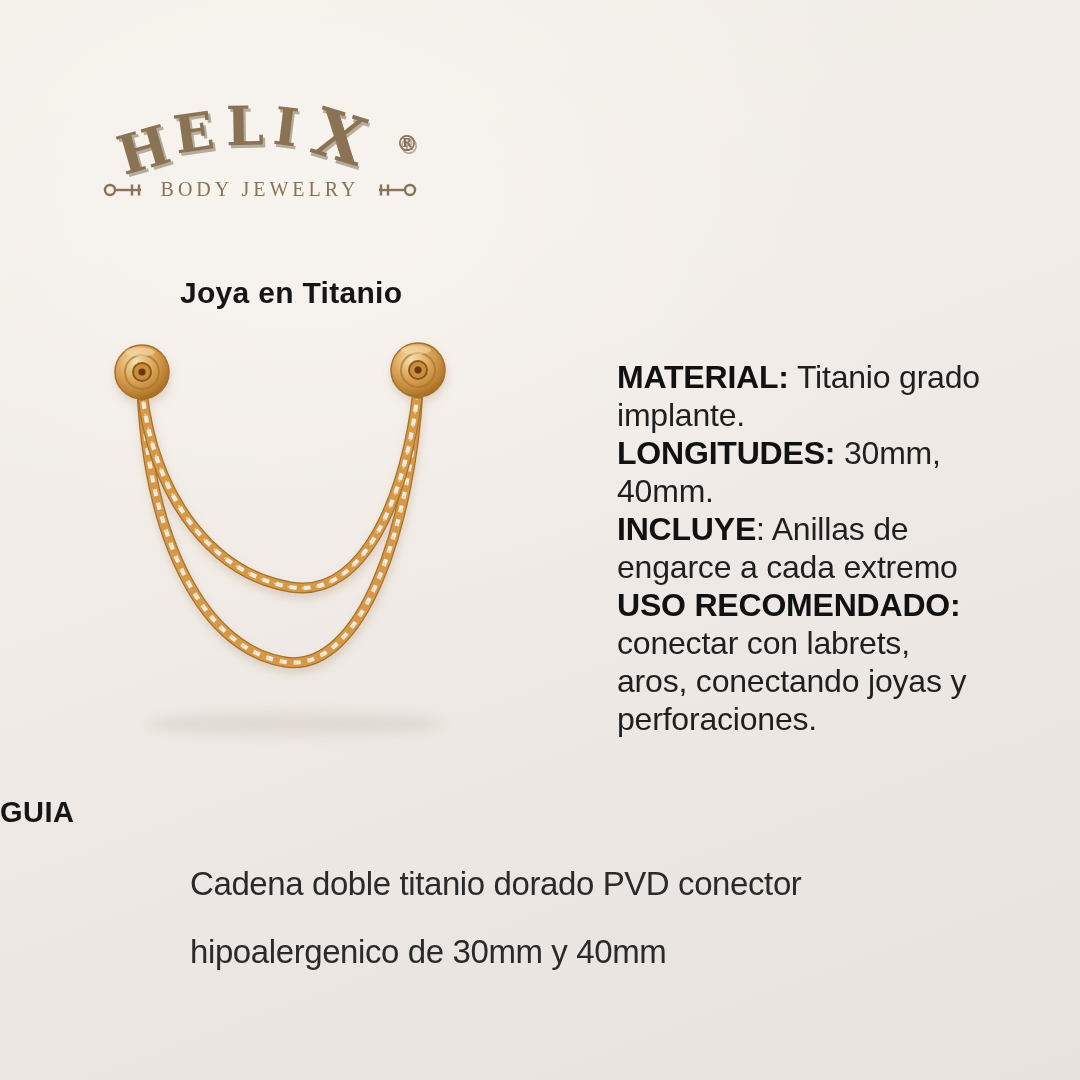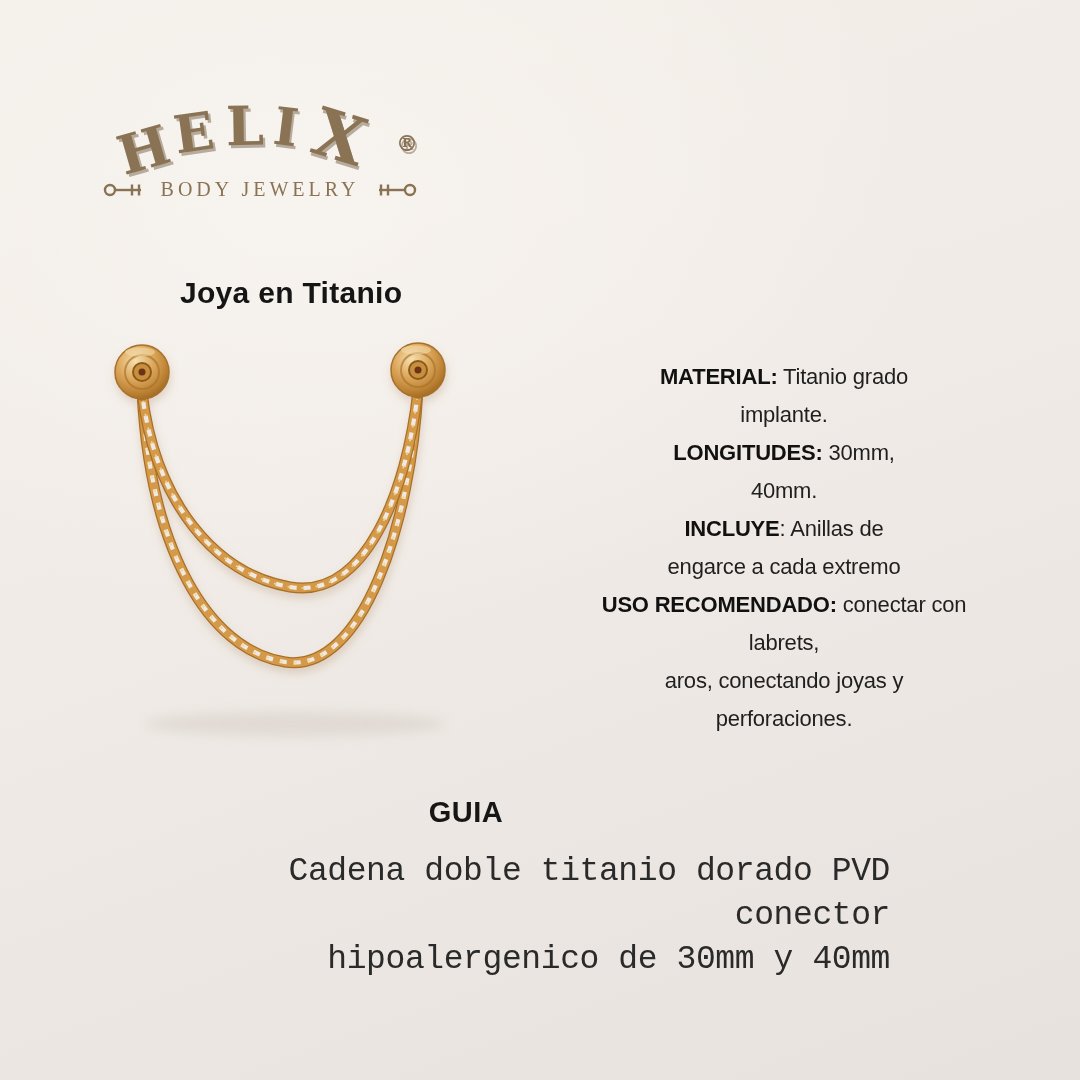--- a/index.html
+++ b/index.html
@@ -36,35 +36,35 @@
   .barbell{flex:0 0 auto;}
 
   
   .product-title{
     position:absolute;left:148px;top:276px;
     font-size:30px;font-weight:700;color:#151515;letter-spacing:.3px;margin-left:32px;
   }
 
   
   .specs{
-    position:absolute;left:594px;top:320px;width:380px;
-    font-size:22px;line-height:38px;color:#1f1f1f;
-    white-space:pre-line;letter-spacing:-0.2px;text-align:center;
+    position:absolute;left:617px;top:320px;width:380px;
+    font-size:32px;line-height:38px;color:#1f1f1f;
+    white-space:pre-line;letter-spacing:-0.2px;
   }
   .spec-label{font-weight:700;color:#111;}
 
   
   .guide-heading{
-    position:absolute;left:0;top:796px;width:932px;text-align:center;
+    position:absolute;left:0;top:796px;width:932px;
     font-size:29px;font-weight:700;color:#161616;letter-spacing:.5px;
   }
   .guide-desc{
-    position:absolute;left:190px;top:850px;width:700px;text-align:right;
-    font-size:33px;line-height:44px;color:#2a2a2a;
-    white-space:pre-line;letter-spacing:-0.4px;font-family:Liberation Mono, monospace;
+    position:absolute;left:190px;top:850px;width:700px;text-align:left;
+    font-size:33px;line-height:68px;color:#2a2a2a;
+    white-space:pre-line;letter-spacing:-0.4px;
   }
 
   .product-photo{position:absolute;left:55px;top:322px;}
 </style>
 </head>
 <body>
 
 <div class="canvas">
 
   <div class="logo">

